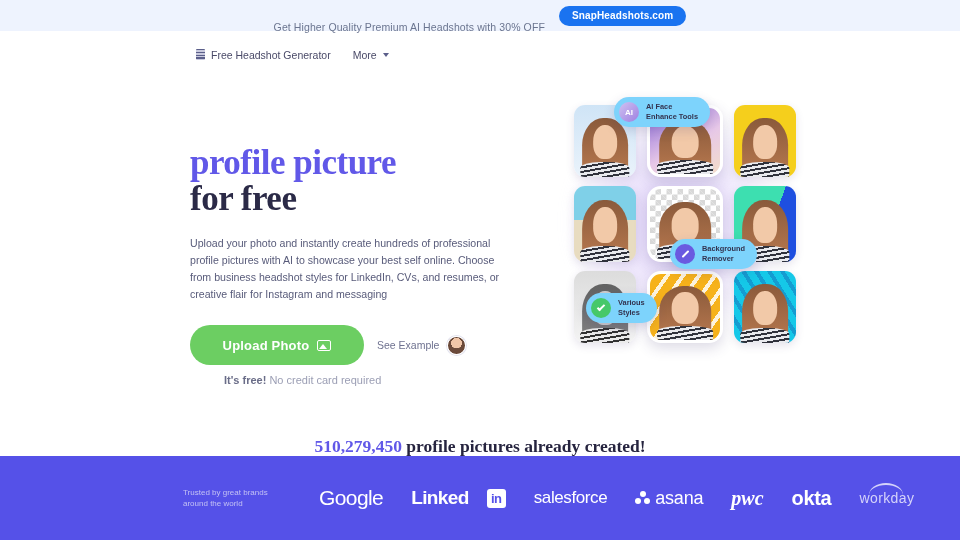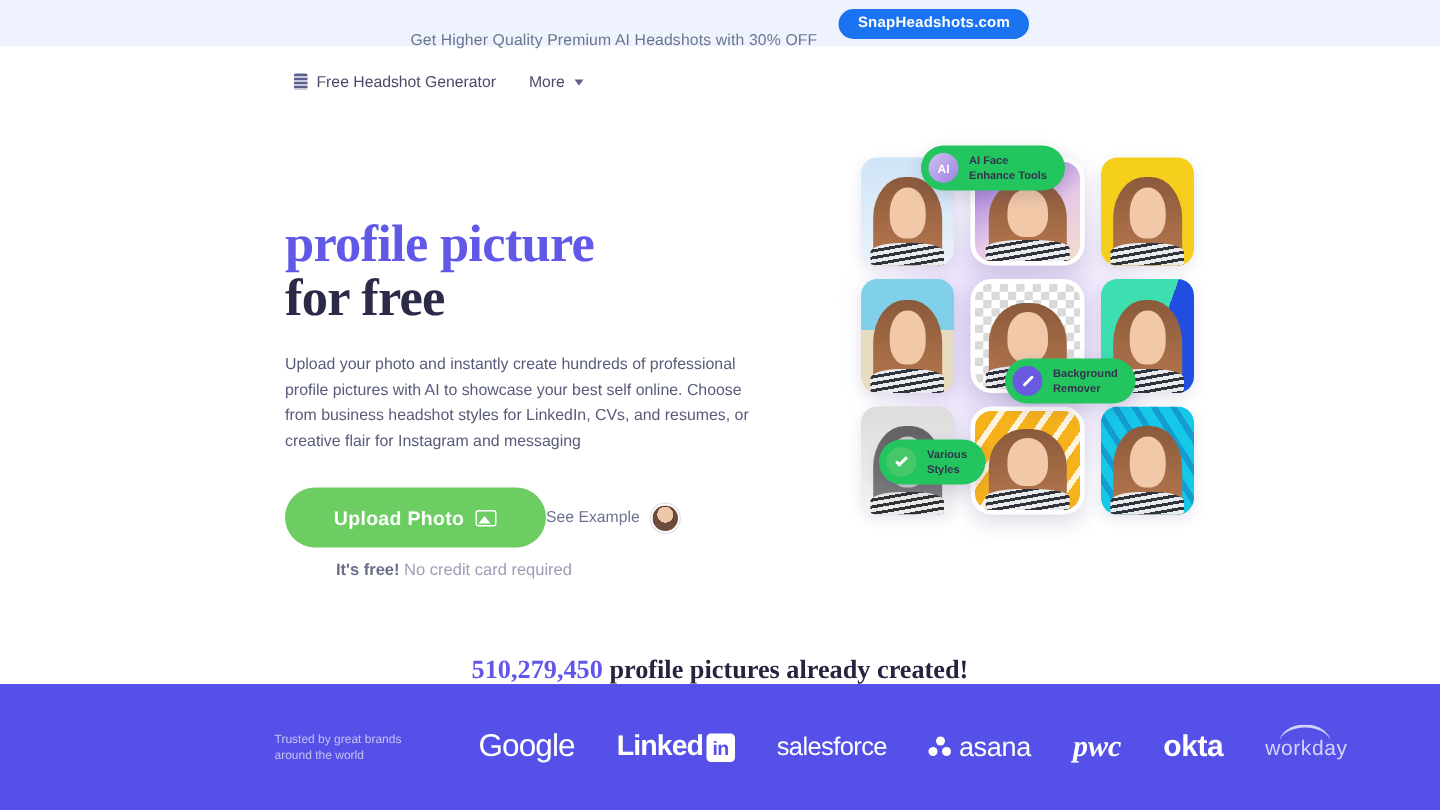--- a/index.html
+++ b/index.html
@@ -107,21 +107,21 @@
   .hero-para {
     margin-top: 18px;
     font-size: 10.6px;
     line-height: 17px;
     color: #585b7a;
     width: 322px;
   }
 
   .cta-row {
     margin-top: 22px;
-    display: flex; align-items: center; 
+    display: flex; align-items: center; gap: 13px;
   }
   .upload-btn {
     background: #6cce62;
     color: #fff;
     font-size: 13px;
     font-weight: bold;
     border: none;
     border-radius: 26px;
     width: 174px; height: 40px;
     display: flex; align-items: center; justify-content: center; gap: 8px;
@@ -239,21 +239,21 @@
   .bg-cyan   {
     background: #15c8e8;
     background-image: repeating-linear-gradient(58deg,
       rgba(20,120,190,.55) 0 4px, transparent 4px 11px);
   }
 
   
   .badge {
     position: absolute;
     display: flex; align-items: center; gap: 7px;
-    background: #22c55e;
+    background: #7dd3fc;
     border-radius: 18px;
     padding: 5px 12px 5px 5px;
     box-shadow: 0 4px 12px rgba(60,50,110,.18);
     z-index: 5;
   }
   .badge-label {
     font-size: 7.4px; font-weight: bold; color: #33334f;
     line-height: 10px; white-space: pre-line;
   }
   .badge-dot {
@@ -300,21 +300,21 @@
     width: 108px;
     text-align: left;
     font-size: 8px; line-height: 11px;
     color: #c3c1f4;
   }
   .brand-logo {
     color: #fff; white-space: nowrap;
     display: flex; align-items: center;
   }
   .logo-google { font-size: 21px; letter-spacing: -.6px; }
-  .logo-linkedin { font-size: 19px; font-weight: bold; letter-spacing: -.6px; }
+  .logo-linkedin { font-size: 19px; font-weight: bold; letter-spacing: -.6px; gap: 16px; }
   .li-box {
     display: inline-flex; align-items: center; justify-content: center;
     width: 19px; height: 19px; border-radius: 3px;
     background: #fff; color: #5551e8;
     font-size: 13px; font-weight: bold; margin-left: 2px;
   }
   .logo-salesforce { font-size: 17px; letter-spacing: -.4px; }
   .logo-asana { font-size: 18px; letter-spacing: -.2px; display: flex; align-items: center; gap: 5px; }
   .asana-dots { position: relative; width: 15px; height: 14px; }
   .asana-dots i {

